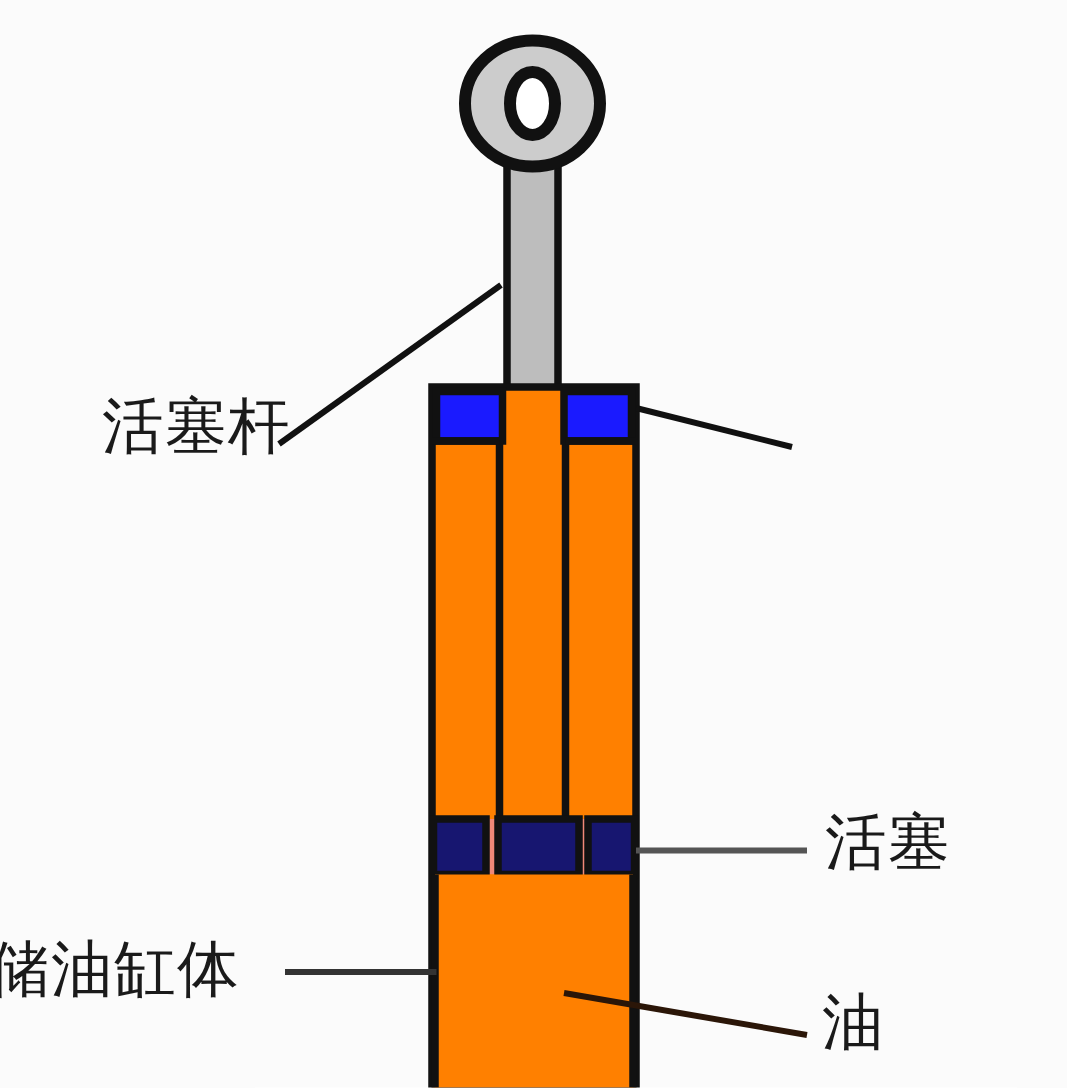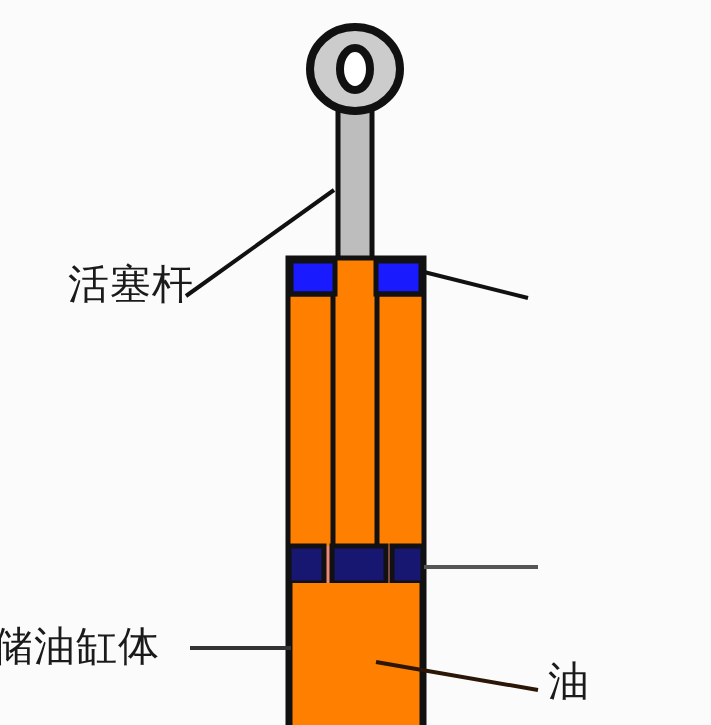--- a/index.html
+++ b/index.html
@@ -104,18 +104,19 @@
       <line x1="424" y1="567" x2="538" y2="567" stroke="#555555" stroke-width="4"></line>
       <line x1="190" y1="648" x2="291" y2="648" stroke="#333333" stroke-width="4"></line>
       <line x1="376" y1="662" x2="538" y2="690" stroke="#2b1608" stroke-width="4"></line>
     </g>
 
   </svg>
 
   <div class="label" id="label-piston-rod">活塞杆</div>
 
 
+  <div class="label" id="label-piston">活塞</div>
 
   <div class="label" id="label-reservoir">储油缸体</div>
 
   <div class="label" id="label-oil">油</div>
 
 </div>
 
 </body></html>

